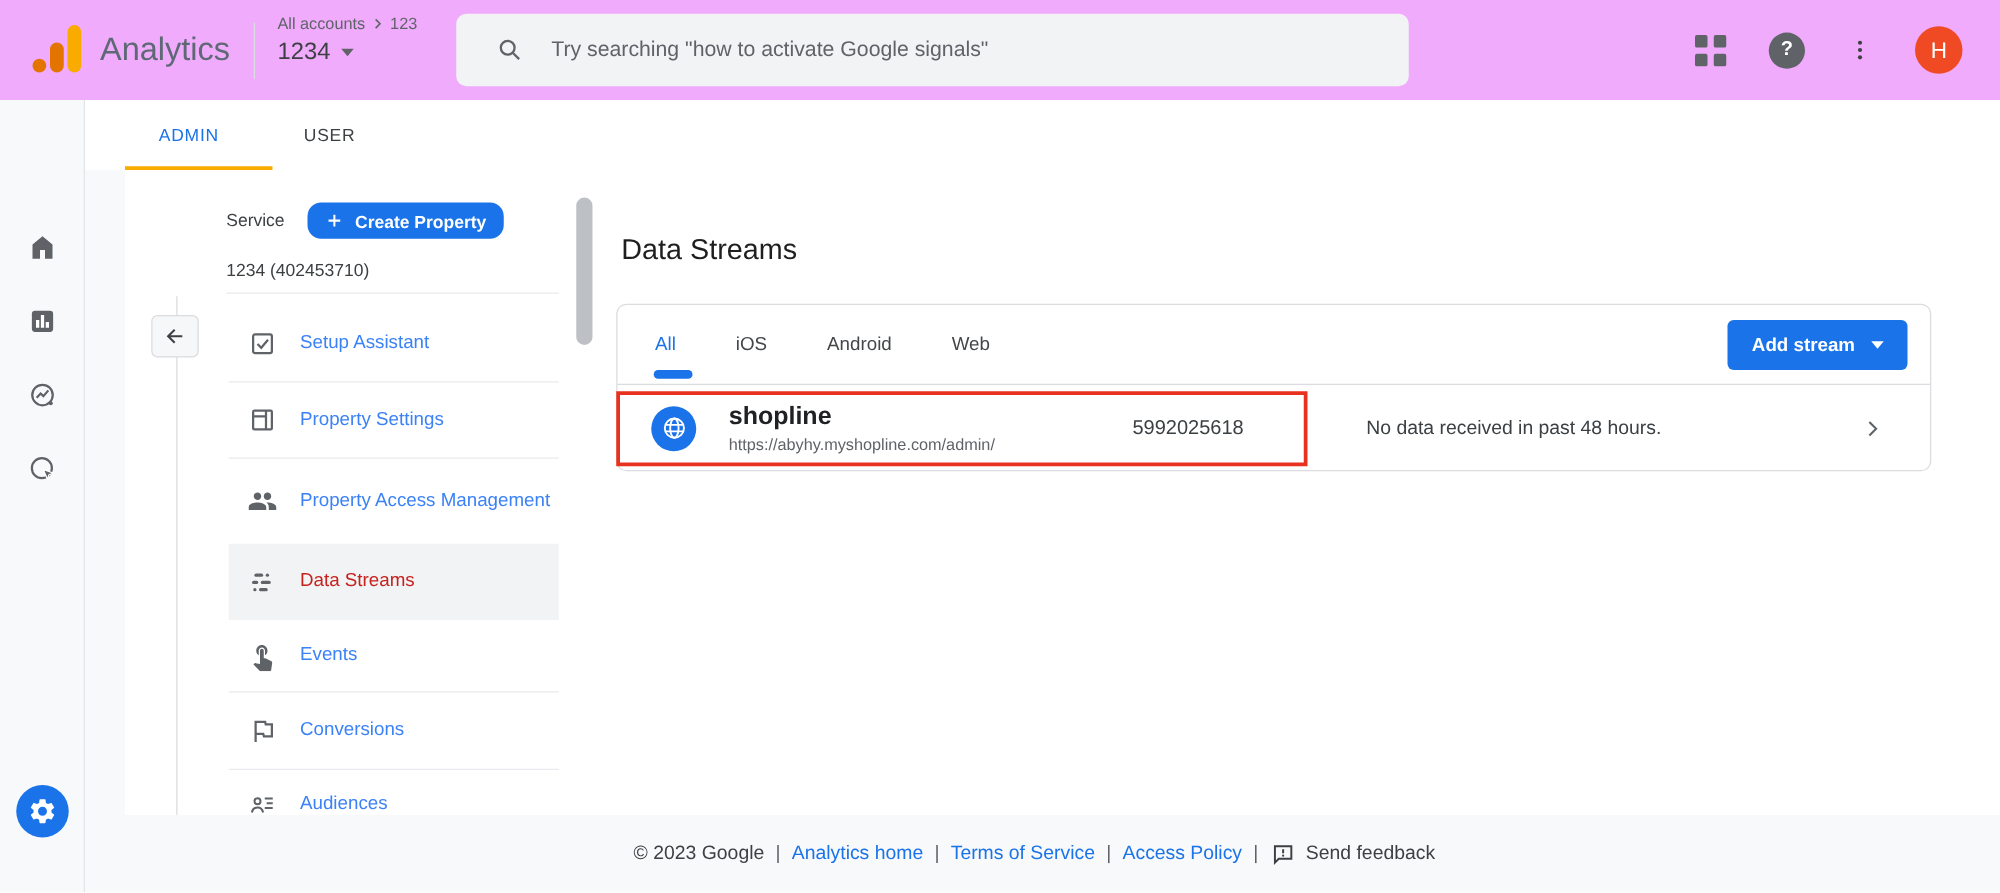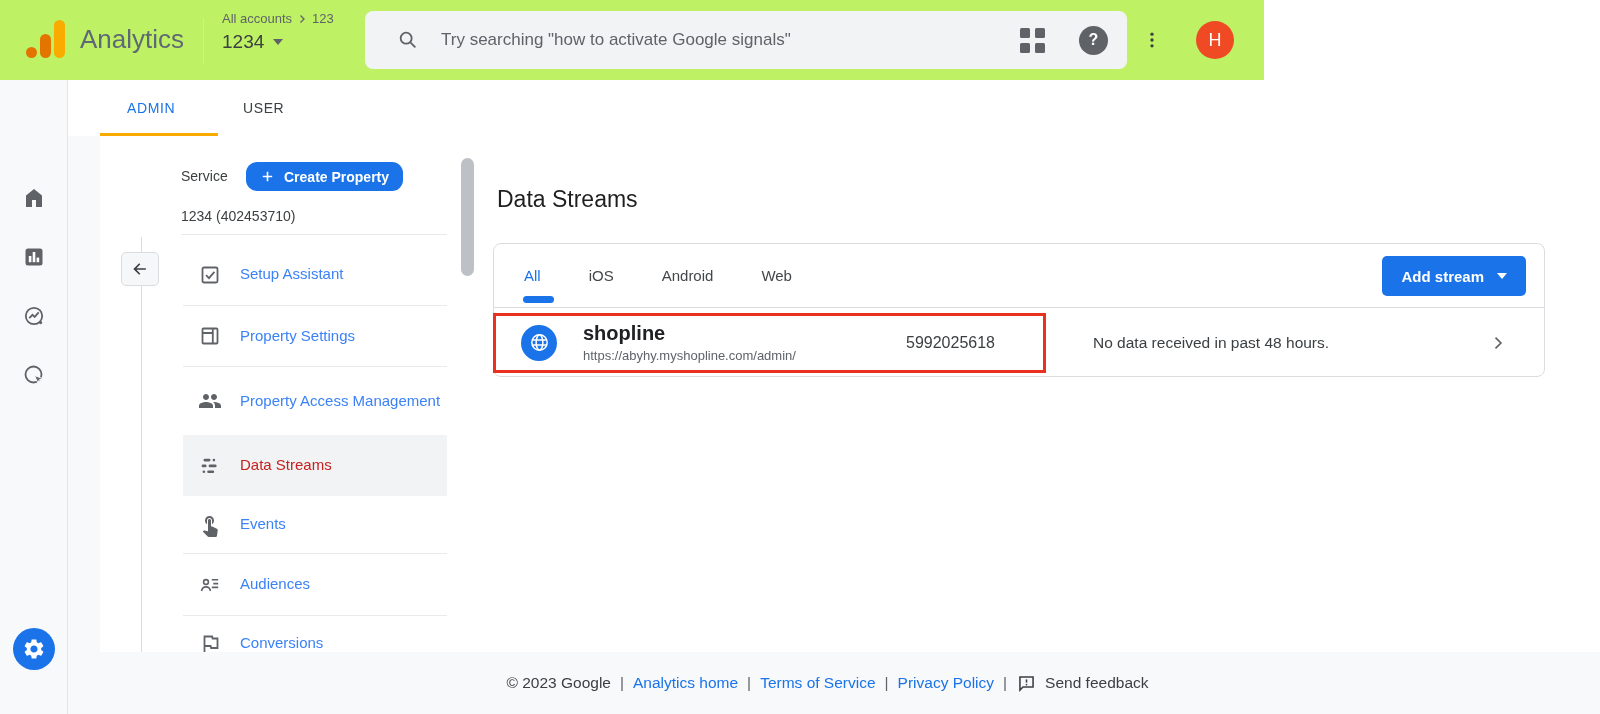--- a/index.html
+++ b/index.html
@@ -1,20 +1,20 @@
 <!DOCTYPE html>
 <html><head>
 <meta charset="utf-8">
 <style>
   * { margin:0; padding:0; box-sizing:border-box; }
   body { font-family:"Liberation Sans", sans-serif; background:#fff; }
   .screen { position:relative; width:1600px; height:714px; overflow:hidden; background:#fff; }
 
   
-  .topbar { position:absolute; left:0; top:0; width:1264px; height:80px; background:#bef264; z-index:30; }
+  .topbar { position:absolute; left:0; top:0; width:1600px; height:80px; background:#f0abfc; z-index:30; }
   .logo { position:absolute; left:24px; top:18px; display:flex; align-items:center; gap:14px; cursor:pointer; }
   .logo-mark { position:relative; width:42px; height:42px; display:block; }
   .logo-dot { position:absolute; left:2px; bottom:2px; width:11px; height:11px; border-radius:50%; background:#e37400; }
   .logo-bar-mid { position:absolute; left:16px; bottom:2px; width:11px; height:24px; border-radius:5.5px; background:#e37400; }
   .logo-bar-tall { position:absolute; left:30px; bottom:2px; width:11px; height:38px; border-radius:5.5px; background:#f9ab00; }
   .logo-text { font-size:26px; color:#5f6875; }
   .header-divider { position:absolute; left:203px; top:18px; width:1px; height:45px; background:#dadce0; }
   .account-area { position:absolute; left:222px; top:11px; }
   .breadcrumb { display:flex; align-items:center; gap:4px; font-size:13px; color:#5f6368; }
   .crumb { cursor:pointer; }
@@ -266,34 +266,34 @@
           <span class="mi-icon">
             <svg width="24" height="24" viewBox="0 0 24 24">
                 <path fill="#5f6368" d="M9 11.24V7.5C9 6.12 10.12 5 11.5 5S14 6.12 14 7.5v3.74c1.21-.81 2-2.18 2-3.74C16 5.01 13.99 3 11.5 3S7 5.01 7 7.5c0 1.56.79 2.93 2 3.74zm9.84 4.63l-4.54-2.26c-.17-.07-.35-.11-.54-.11H13v-6c0-.83-.67-1.5-1.5-1.5S10 6.67 10 7.5v10.74l-3.43-.72c-.08-.01-.15-.03-.24-.03-.31 0-.59.13-.79.33l-.79.8 4.94 4.94c.27.27.65.44 1.06.44h6.79c.75 0 1.33-.55 1.44-1.28l.75-5.27c.01-.07.02-.14.02-.2 0-.62-.38-1.16-.91-1.38z"></path>
               </svg>
           </span>
           <span class="mi-label">Events</span>
         </li>
         <li class="menu-item">
           <span class="mi-icon">
             <svg width="24" height="24" viewBox="0 0 24 24">
+                <path d="M6.5 20.5v-16h7.6l.5 2h4.9v9.5h-6.4l-.5-2H6.5" fill="none" stroke="#5f6368" stroke-width="1.8"></path>
+              </svg>
+          </span>
+          <span class="mi-label">Conversions</span>
+        </li>
+        <li class="menu-item">
+          <span class="mi-icon">
+            <svg width="24" height="24" viewBox="0 0 24 24">
                 <circle cx="8" cy="9" r="2.4" fill="none" stroke="#5f6368" stroke-width="1.6"></circle>
                 <path d="M3.5 18c.5-2.6 2.3-4.1 4.5-4.1s4 1.5 4.5 4.1" fill="none" stroke="#5f6368" stroke-width="1.6"></path>
                 <path d="M13.8 6.8h6.4M15.3 10.6h4.9M13.8 14.4h6.4" stroke="#5f6368" stroke-width="1.6"></path>
               </svg>
           </span>
           <span class="mi-label">Audiences</span>
-        </li>
-        <li class="menu-item">
-          <span class="mi-icon">
-            <svg width="24" height="24" viewBox="0 0 24 24">
-                <path d="M6.5 20.5v-16h7.6l.5 2h4.9v9.5h-6.4l-.5-2H6.5" fill="none" stroke="#5f6368" stroke-width="1.8"></path>
-              </svg>
-          </span>
-          <span class="mi-label">Conversions</span>
         </li>
       </ul>
 
       <div class="scroll-thumb"></div>
 
       <h1 class="page-title">Data Streams</h1>
 
       <div class="card">
         <div class="card-tabs">
           <span class="filter-tab selected">All</span>
@@ -336,21 +336,21 @@
     </div>
   </div>
 
   <footer class="footer">
     <span>© 2023 Google</span>
     <span class="sep">|</span>
     <span class="footer-link">Analytics home</span>
     <span class="sep">|</span>
     <span class="footer-link">Terms of Service</span>
     <span class="sep">|</span>
-    <span class="footer-link">Privacy Policy</span>
+    <span class="footer-link">Access Policy</span>
     <span class="sep">|</span>
     <span class="feedback">
       <svg width="21" height="21" viewBox="0 0 24 24">
           <path d="M4.5 4.5h15v11.5h-11.5l-3.5 3.5z" fill="none" stroke="#3c4043" stroke-width="1.8"></path>
           <path d="M12 7.3v3.6" stroke="#3c4043" stroke-width="1.8"></path>
           <circle cx="12" cy="13.2" r="1" fill="#3c4043"></circle>
         </svg>
       <span>Send feedback</span>
     </span>
   </footer>

